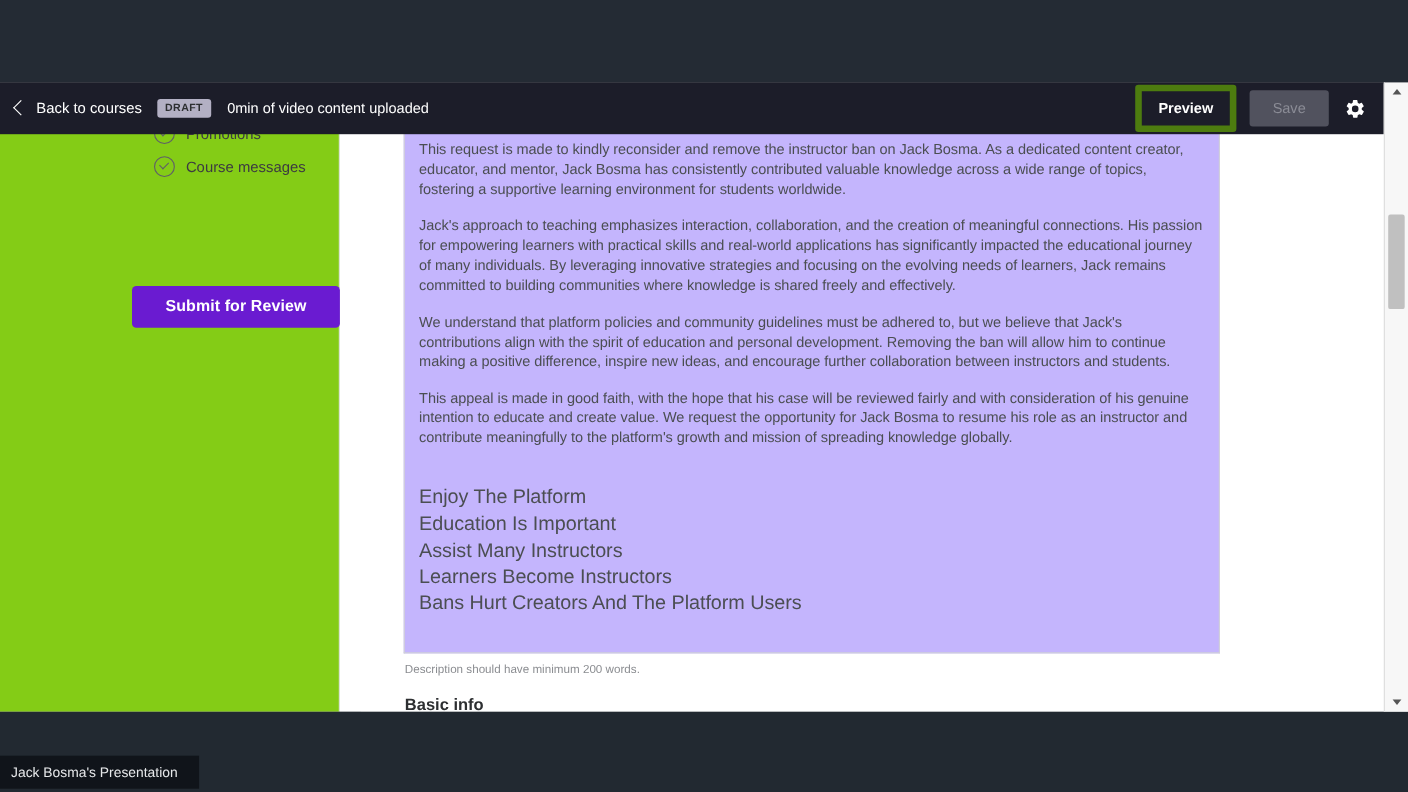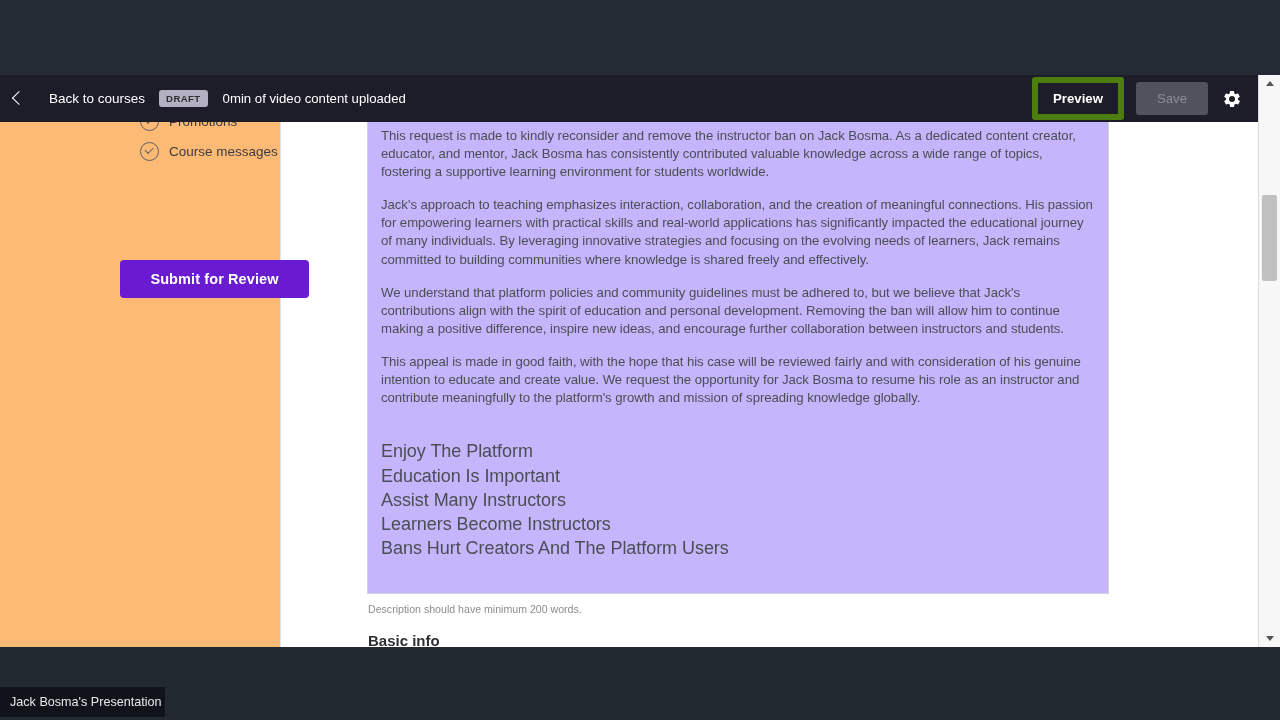--- a/index.html
+++ b/index.html
@@ -43,23 +43,23 @@
     width: 1258px;
     height: 572px;
     background: #ffffff;
   }
 
   
   #sidebar {
     position: absolute;
     left: 0;
     top: 0;
-    width: 281px;
-    height: 572px;
-    background: #fdba74;
+    width: 309px;
+    height: 572px;
+    background: #84cc16;
     border-right: 1px solid #e3e3e6;
     box-sizing: border-box;
   }
   .side-item {
     position: absolute;
     left: 140px;
     display: flex;
     align-items: center;
     gap: 10px;
     font-size: 13.5px;
@@ -183,21 +183,21 @@
     width: 1258px;
     height: 47px;
     background: #1c1d29;
     display: flex;
     align-items: center;
     z-index: 5;
   }
   #back-to-courses {
     display: flex;
     align-items: center;
-    gap: 25px;
+    gap: 9px;
     margin-left: 14px;
     color: #ffffff;
     font-size: 13.5px;
     cursor: pointer;
     white-space: nowrap;
     justify-content: center;
   }
   .chev-left {
     width: 9px;
     height: 9px;
@@ -320,21 +320,21 @@
     left: 0;
     top: 647px;
     width: 1280px;
     height: 73px;
     background: #222931;
   }
   #presentation-tile {
     position: absolute;
     left: 0;
     top: 40px;
-    width: 165px;
+    width: 181px;
     height: 30px;
     background: #10141a;
     display: flex;
     align-items: center;
     padding-left: 10px;
     box-sizing: border-box;
     color: #e6e8ea;
     font-size: 12.6px;
     cursor: pointer;
   }

